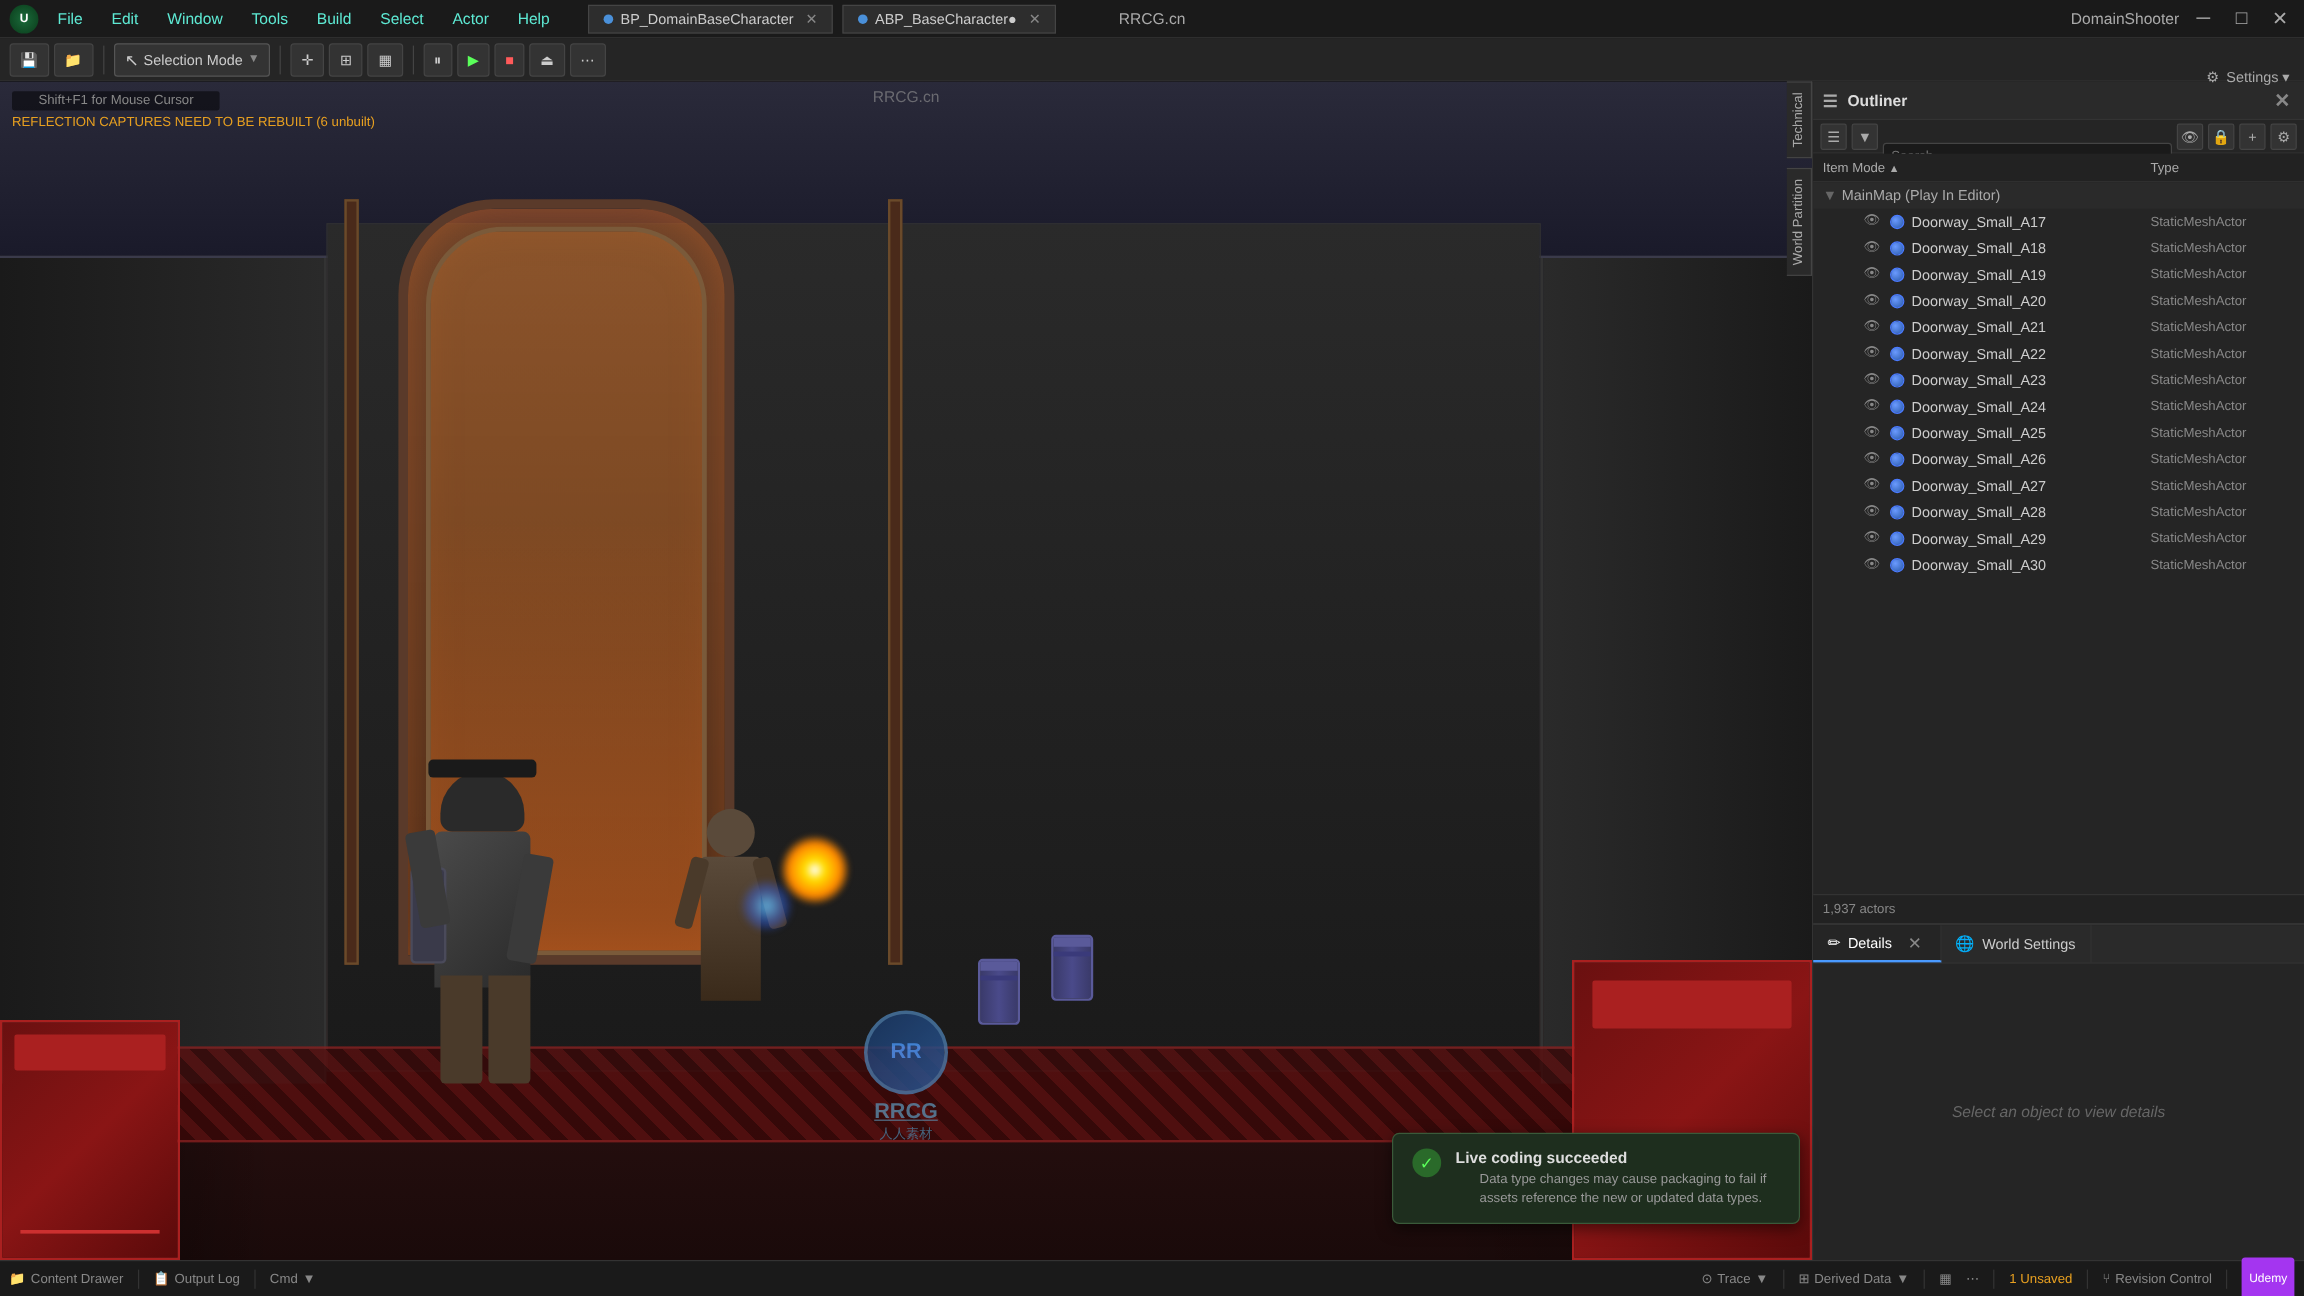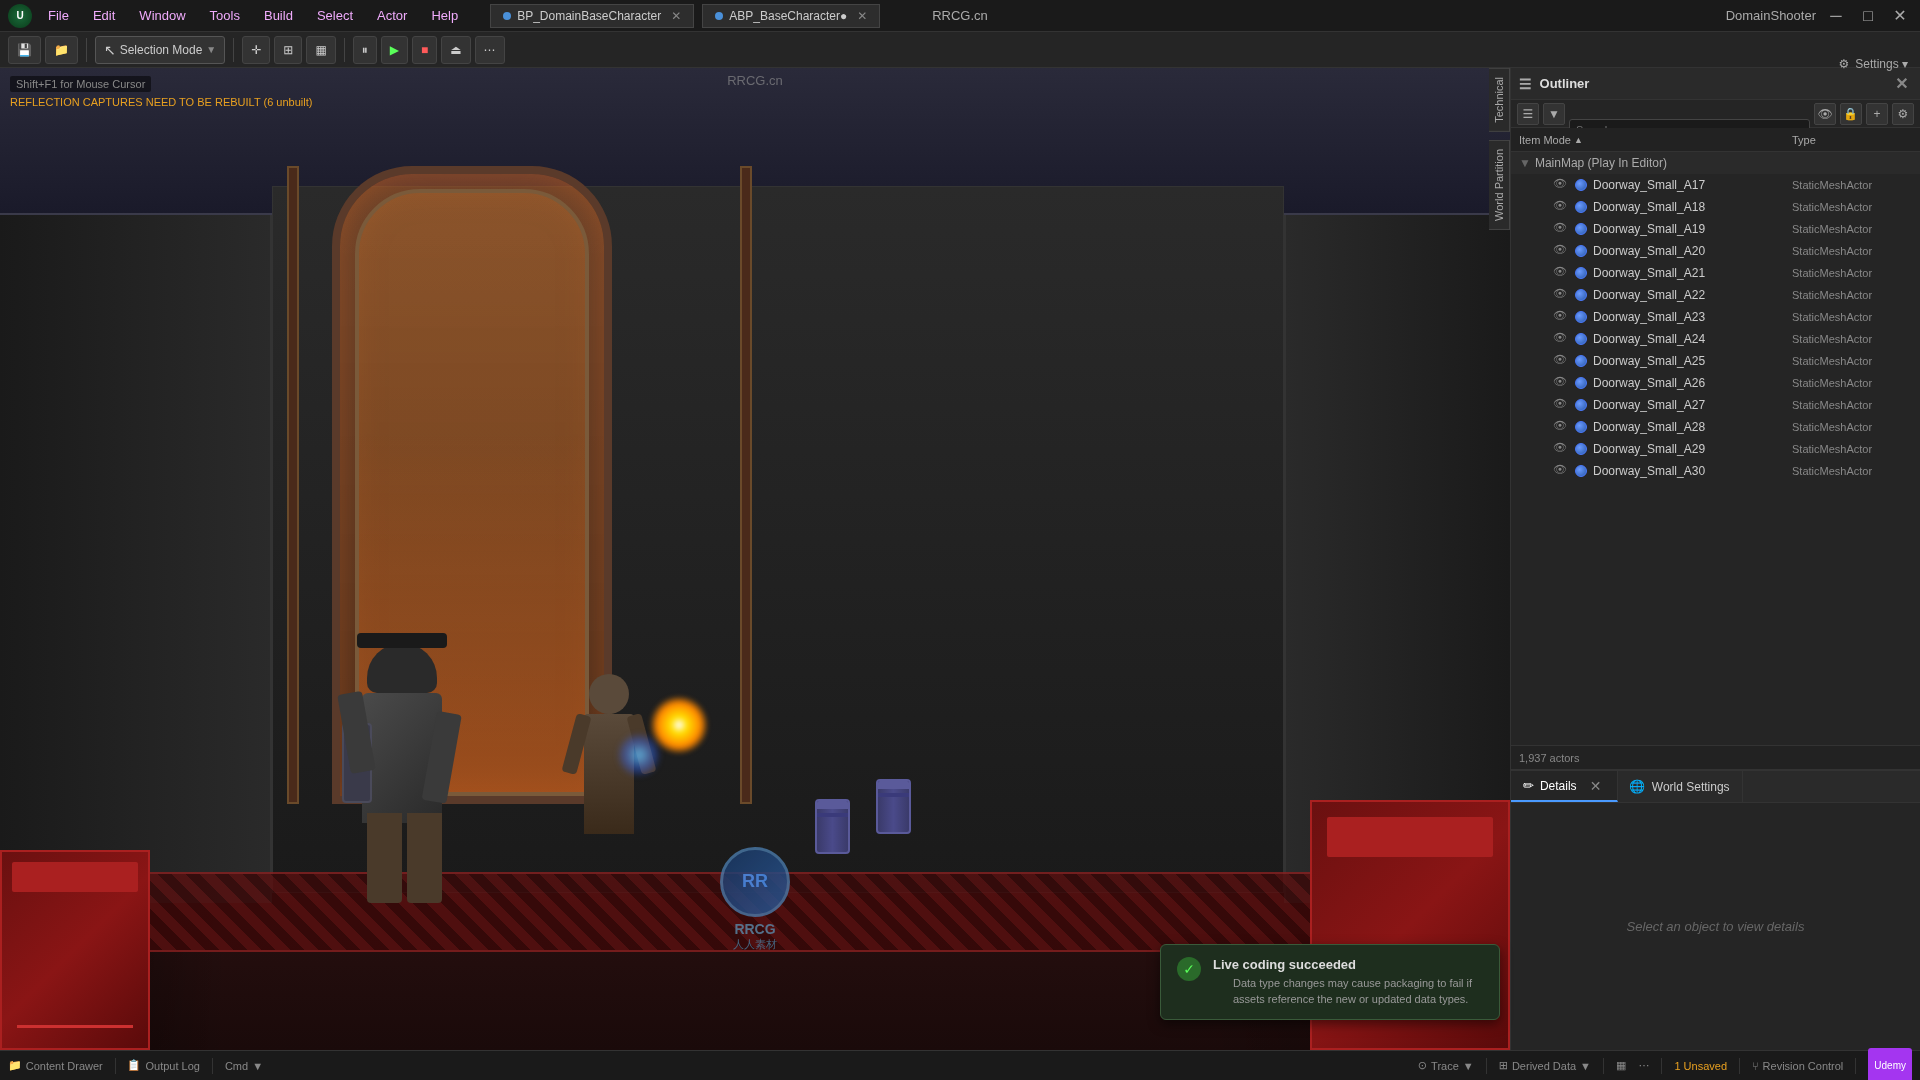--- a/index.html
+++ b/index.html
@@ -12,21 +12,21 @@
       display: flex;
       align-items: center;
       justify-content: space-between;
       padding: 0 8px;
       border-bottom: 1px solid #333;
     }
     #titlebar .left { display: flex; align-items: center; gap: 8px; }
     #titlebar .center { position: absolute; left: 50%; transform: translateX(-50%); color: #aaa; font-size: 13px; }
     #titlebar .right { display: flex; align-items: center; gap: 8px; font-size: 13px; color: #aaa; }
     .ue-logo { width: 24px; height: 24px; background: radial-gradient(circle, #1a6b3a, #0a3a1a); border-radius: 50%; display: flex; align-items: center; justify-content: center; color: #fff; font-weight: bold; font-size: 10px; }
-    .menu-item { color: #f0abfc; padding: 4px 8px; cursor: pointer; font-size: 13px; }
+    .menu-item { color: #5eead4; padding: 4px 8px; cursor: pointer; font-size: 13px; }
     .tab { background: #2d2d2d; border: 1px solid #444; padding: 4px 12px; font-size: 12px; color: #ccc; cursor: pointer; display: flex; align-items: center; gap: 6px; }
     .tab-dot { width: 8px; height: 8px; border-radius: 50%; background: #4a90d9; }
     .win-btn { width: 24px; height: 24px; display: flex; align-items: center; justify-content: center; cursor: pointer; color: #aaa; font-size: 16px; }
 
     
     #toolbar {
       height: 36px;
       background: #252525;
       display: flex;
       align-items: center;
@@ -181,21 +181,21 @@
     }
 
     
     .viewport-hint {
       position: absolute;
       top: 8px;
       left: 10px;
       font-size: 11px;
       color: #888;
       background: rgba(0,0,0,0.5);
-      padding: 2px 6px;
+      padding: 2px 22px;
       border-radius: 2px;
     }
     .viewport-warning {
       position: absolute;
       top: 28px;
       left: 10px;
       font-size: 11px;
       color: #e8a020;
     }
 
@@ -218,23 +218,24 @@
       border: 3px solid #4a7aaa;
       display: flex;
       align-items: center;
       justify-content: center;
       color: #4a9aff;
       font-weight: bold;
       font-size: 18px;
     }
     .watermark-text {
       color: #5a8aaa;
-      font-size: 14px;
+      font-size: 18px;
       font-weight: bold;
       margin-top: 4px;
+      text-decoration: underline;
     }
     .watermark-sub {
       color: #4a7a9a;
       font-size: 11px;
     }
 
     
     .top-watermark {
       position: absolute;
       top: 5px;

